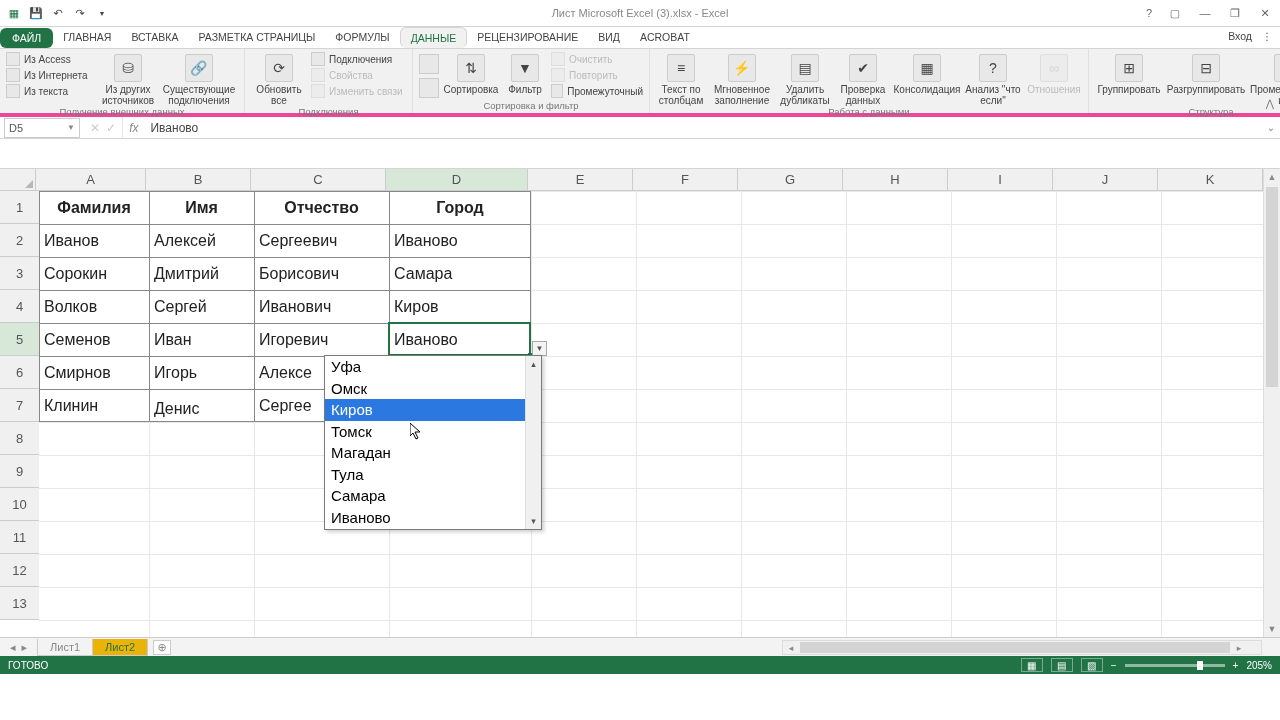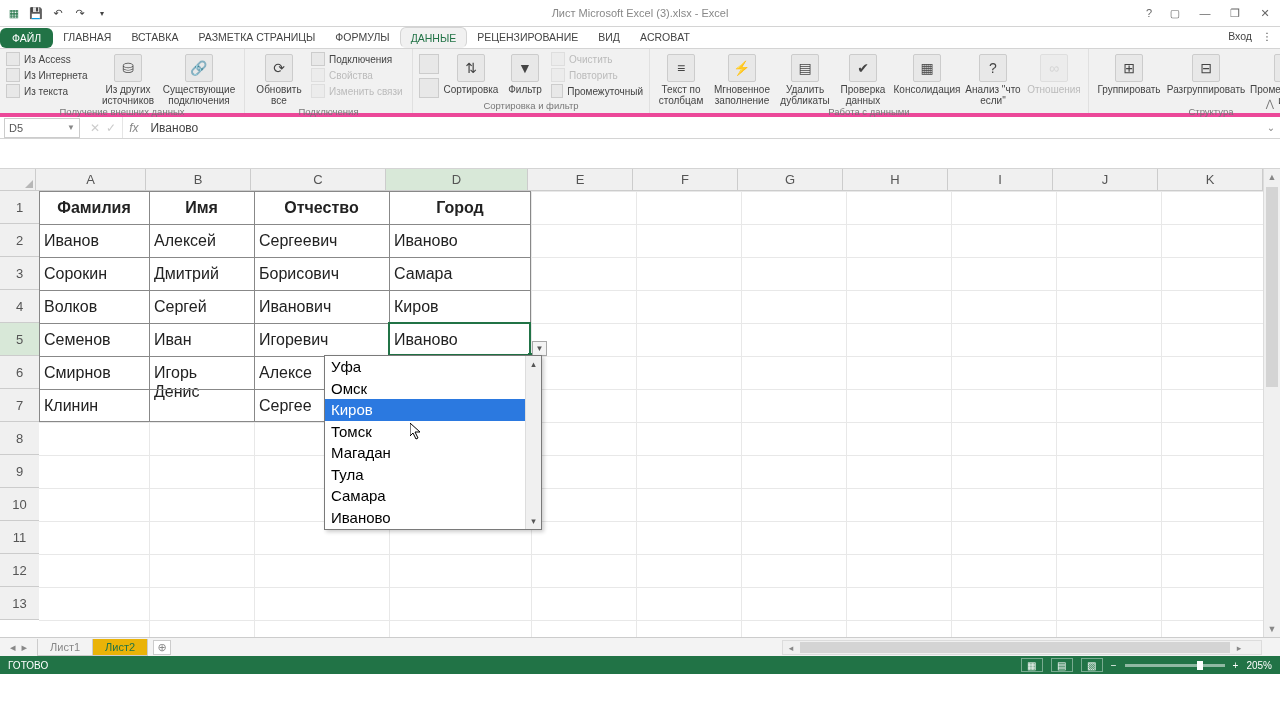--- a/index.html
+++ b/index.html
@@ -359,21 +359,21 @@
         <div class="cell" style="left: 350px; top: 99px; width: 142px; height: 33px;">Киров</div>
         <div class="cell" style="left: 0px; top: 132px; width: 110px; height: 33px;">Семенов</div>
         <div class="cell" style="left: 110px; top: 132px; width: 105px; height: 33px;">Иван</div>
         <div class="cell" style="left: 215px; top: 132px; width: 135px; height: 33px;">Игоревич</div>
         <div class="cell" style="left: 350px; top: 132px; width: 142px; height: 33px;">Иваново</div>
         <div class="cell" style="left: 0px; top: 165px; width: 110px; height: 33px;">Смирнов</div>
         <div class="cell" style="left: 110px; top: 165px; width: 105px; height: 33px;">Игорь</div>
         <div class="cell" style="left: 215px; top: 165px; width: 135px; height: 33px;">Алексе</div>
         <div class="cell" style="left: 350px; top: 165px; width: 142px; height: 33px;"></div>
         <div class="cell" style="left: 0px; top: 198px; width: 110px; height: 33px;">Клинин</div>
-        <div class="cell" style="left: 110px; top: 184px; width: 105px; height: 33px;">Денис</div>
+        <div class="cell" style="left: 110px; top: 201px; width: 105px; height: 33px;">Денис</div>
         <div class="cell" style="left: 215px; top: 198px; width: 135px; height: 33px;">Сергее</div>
         <div class="cell" style="left: 350px; top: 198px; width: 142px; height: 33px;"></div>
         <div class="tbl-border" style="left: 0px; top: 0px; width: 492px; height: 231px;"></div>
         <div style="position: absolute; left: 0px; top: 33px; width: 492px; border-top: 1px solid rgb(136, 136, 136);"></div>
         <div style="position: absolute; left: 0px; top: 66px; width: 492px; border-top: 1px solid rgb(136, 136, 136);"></div>
         <div style="position: absolute; left: 0px; top: 99px; width: 492px; border-top: 1px solid rgb(136, 136, 136);"></div>
         <div style="position: absolute; left: 0px; top: 132px; width: 492px; border-top: 1px solid rgb(136, 136, 136);"></div>
         <div style="position: absolute; left: 0px; top: 165px; width: 492px; border-top: 1px solid rgb(136, 136, 136);"></div>
         <div style="position: absolute; left: 0px; top: 198px; width: 492px; border-top: 1px solid rgb(136, 136, 136);"></div>
         <div style="position: absolute; top: 0px; left: 110px; height: 231px; border-left: 1px solid rgb(136, 136, 136);"></div>

